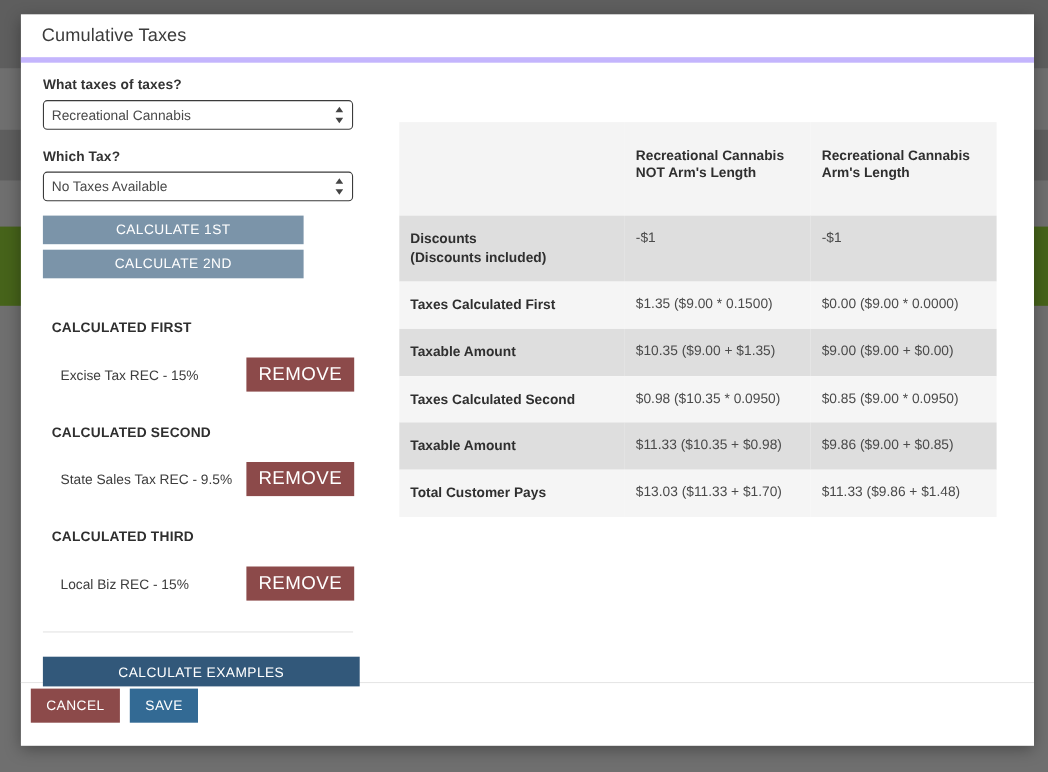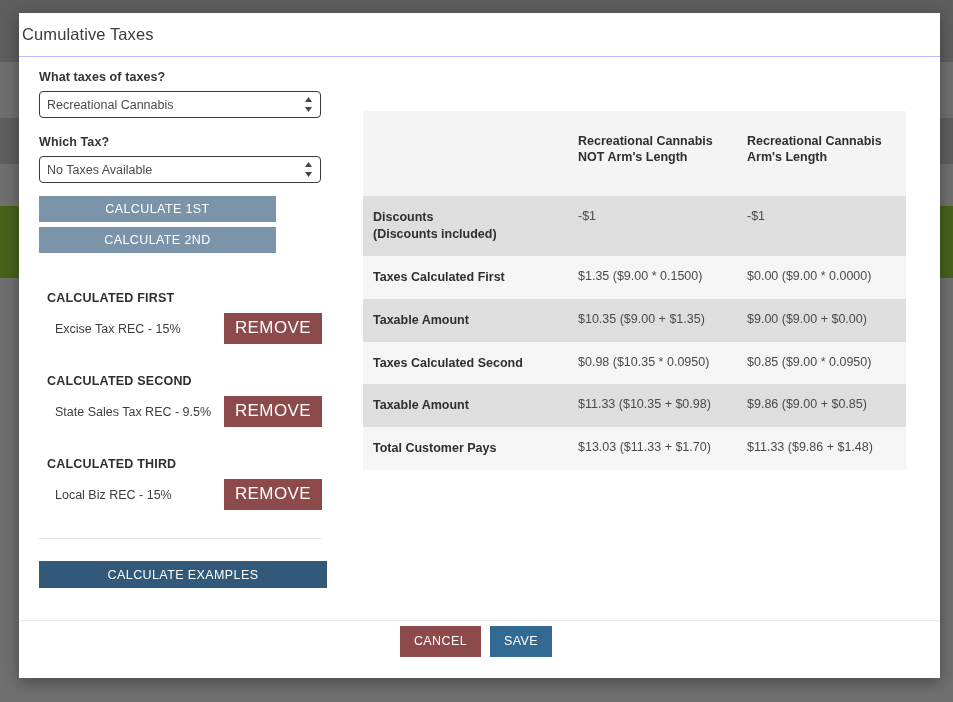--- a/index.html
+++ b/index.html
@@ -43,45 +43,45 @@
     top: 13px;
     width: 921px;
     height: 665px;
     background: #ffffff;
     box-shadow: 0 4px 14px rgba(0,0,0,.35);
     box-sizing: border-box;
   }
 
   #modal-header {
     height: 44px;
-    border-bottom: 1px solid #c4b5fd;
-    display: flex;
-    align-items: center;
-    padding: 0 0 0 3px;
+    border-bottom: 5px solid #c4b5fd;
+    display: flex;
+    align-items: center;
+    padding: 0 0 0 19px;
     box-sizing: border-box;
   }
   #modal-title {
     font-size: 16.5px;
     color: #3b3b3b;
     font-weight: 400;
     letter-spacing: .1px;
   }
 
   #modal-body {
     position: relative;
     height: 563px;
     box-sizing: border-box;
   }
 
   #modal-footer {
     height: 41px;
     border-top: 1px solid #e6e6e6;
     display: flex;
     align-items: center;
-    justify-content: center;
+    justify-content: flex-start;
     padding-right: 16px;
     box-sizing: border-box;
   }
 
   
   #left-col {
     position: absolute;
     left: 20px;
     top: 0;
     width: 284px;
@@ -142,21 +142,21 @@
     font-size: 12.5px;
     font-weight: bold;
     color: #2f2f2f;
     letter-spacing: .2px;
     margin-left: 8px;
   }
   .tax-row {
     display: flex;
     align-items: center;
     justify-content: space-between;
-    margin-top: 8px;
+    margin-top: 20px;
     gap: 12px;
   }
   .tax-name {
     font-size: 12.5px;
     color: #3d3d3d;
     margin-left: 16px;
   }
   .remove-btn {
     background: #8c4a4a;
     color: #fff;

